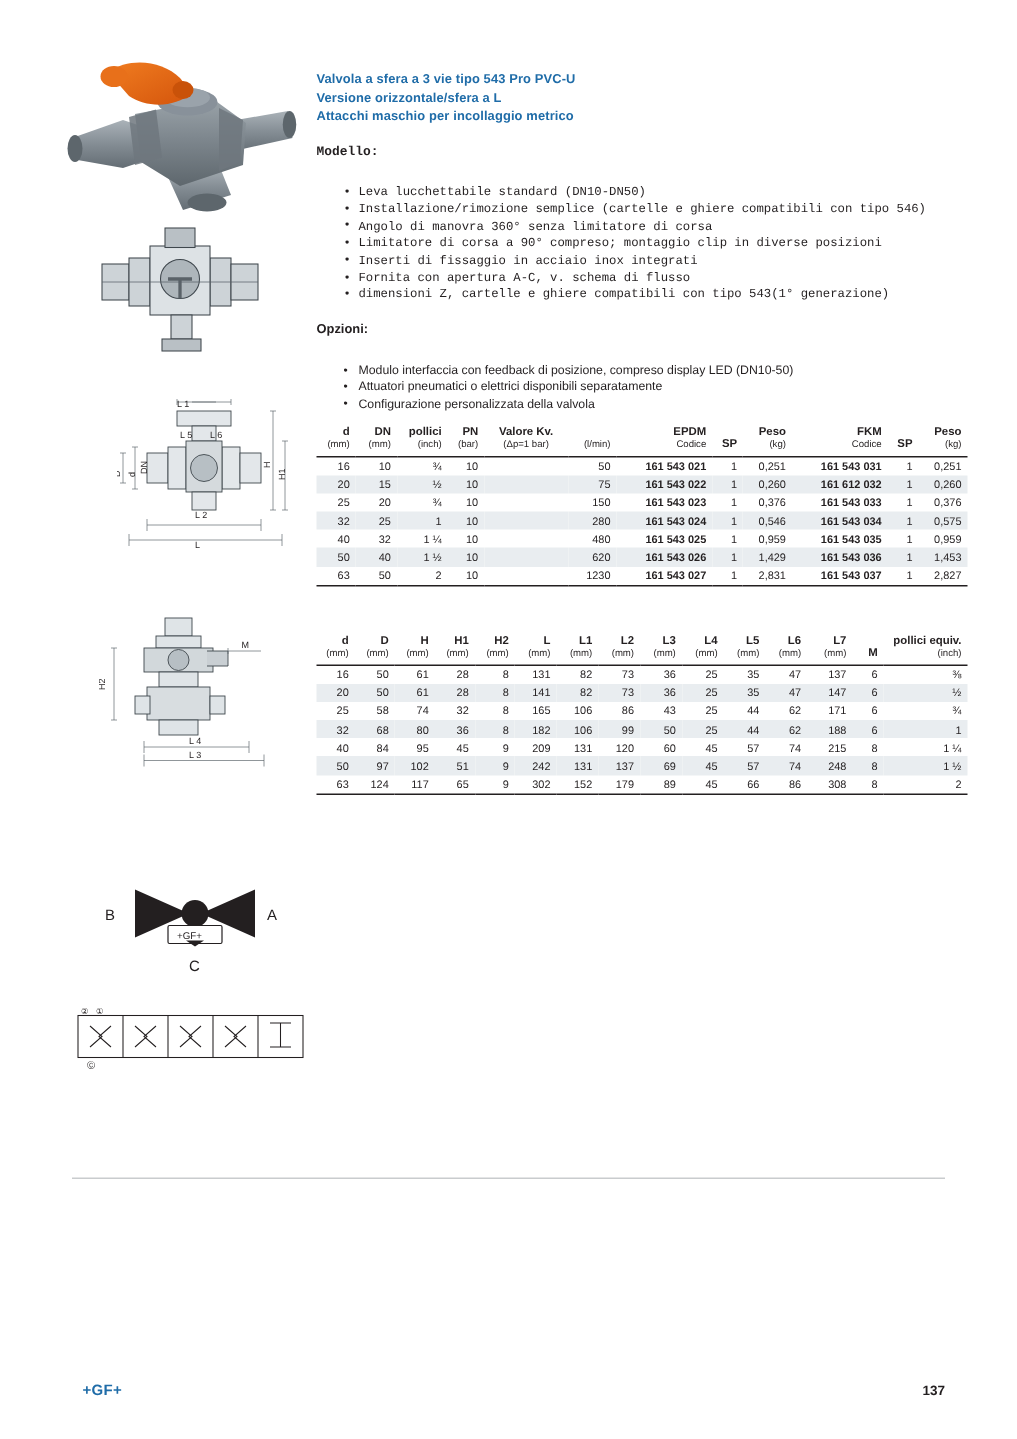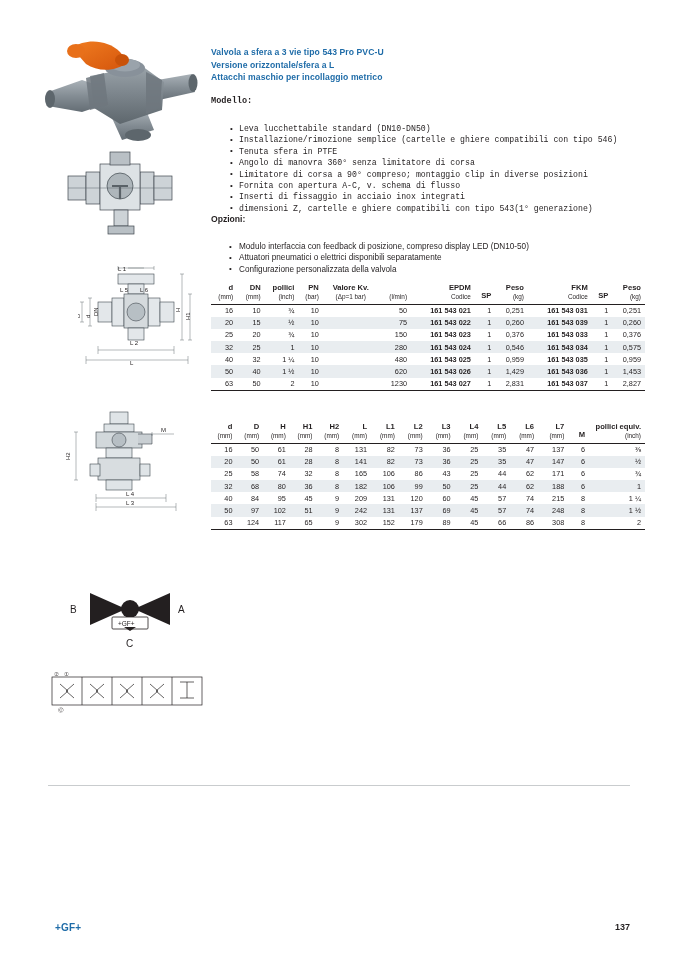--- a/index.html
+++ b/index.html
@@ -318,25 +318,24 @@
     <div class="title-line">Valvola a sfera a 3 vie tipo 543 Pro PVC-U</div>
     <div class="title-line">Versione orizzontale/sfera a L</div>
     <div class="title-line">Attacchi maschio per incollaggio metrico</div>
   </div>
 
   <div class="sec" id="modello-sec">
     <div class="sec-head">Modello:</div>
     <ul class="bullets">
       <li>Leva lucchettabile standard (DN10-DN50)</li>
       <li>Installazione/rimozione semplice (cartelle e ghiere compatibili con tipo 546)</li>
-      <li>Tenuta sfera in PTFE</li>
       <li>Angolo di manovra 360° senza limitatore di corsa</li>
       <li>Limitatore di corsa a 90° compreso; montaggio clip in diverse posizioni</li>
+      <li>Inserti di fissaggio in acciaio inox integrati</li>
       <li>Fornita con apertura A-C, v. schema di flusso</li>
-      <li>Inserti di fissaggio in acciaio inox integrati</li>
       <li>dimensioni Z, cartelle e ghiere  compatibili con tipo 543(1° generazione)</li>
     </ul>
   </div>
 
   <div class="sec" id="opzioni-sec">
     <div class="sec-head">Opzioni:</div>
     <ul class="bullets">
       <li>Modulo interfaccia con feedback di posizione, compreso display LED (DN10-50)</li>
       <li>Attuatori pneumatici o elettrici disponibili separatamente</li>
       <li>Configurazione personalizzata della valvola</li>
@@ -378,21 +377,21 @@
       <tr class="alt">
         <td>20</td>
         <td>15</td>
         <td>½</td>
         <td>10</td>
         <td></td>
         <td>75</td>
         <td class="code">161 543 022</td>
         <td>1</td>
         <td>0,260</td>
-        <td class="code">161 543 039</td>
+        <td class="code">161 612 032</td>
         <td>1</td>
         <td>0,260</td>
       </tr>
       <tr>
         <td>25</td>
         <td>20</td>
         <td>¾</td>
         <td>10</td>
         <td></td>
         <td>150</td>

